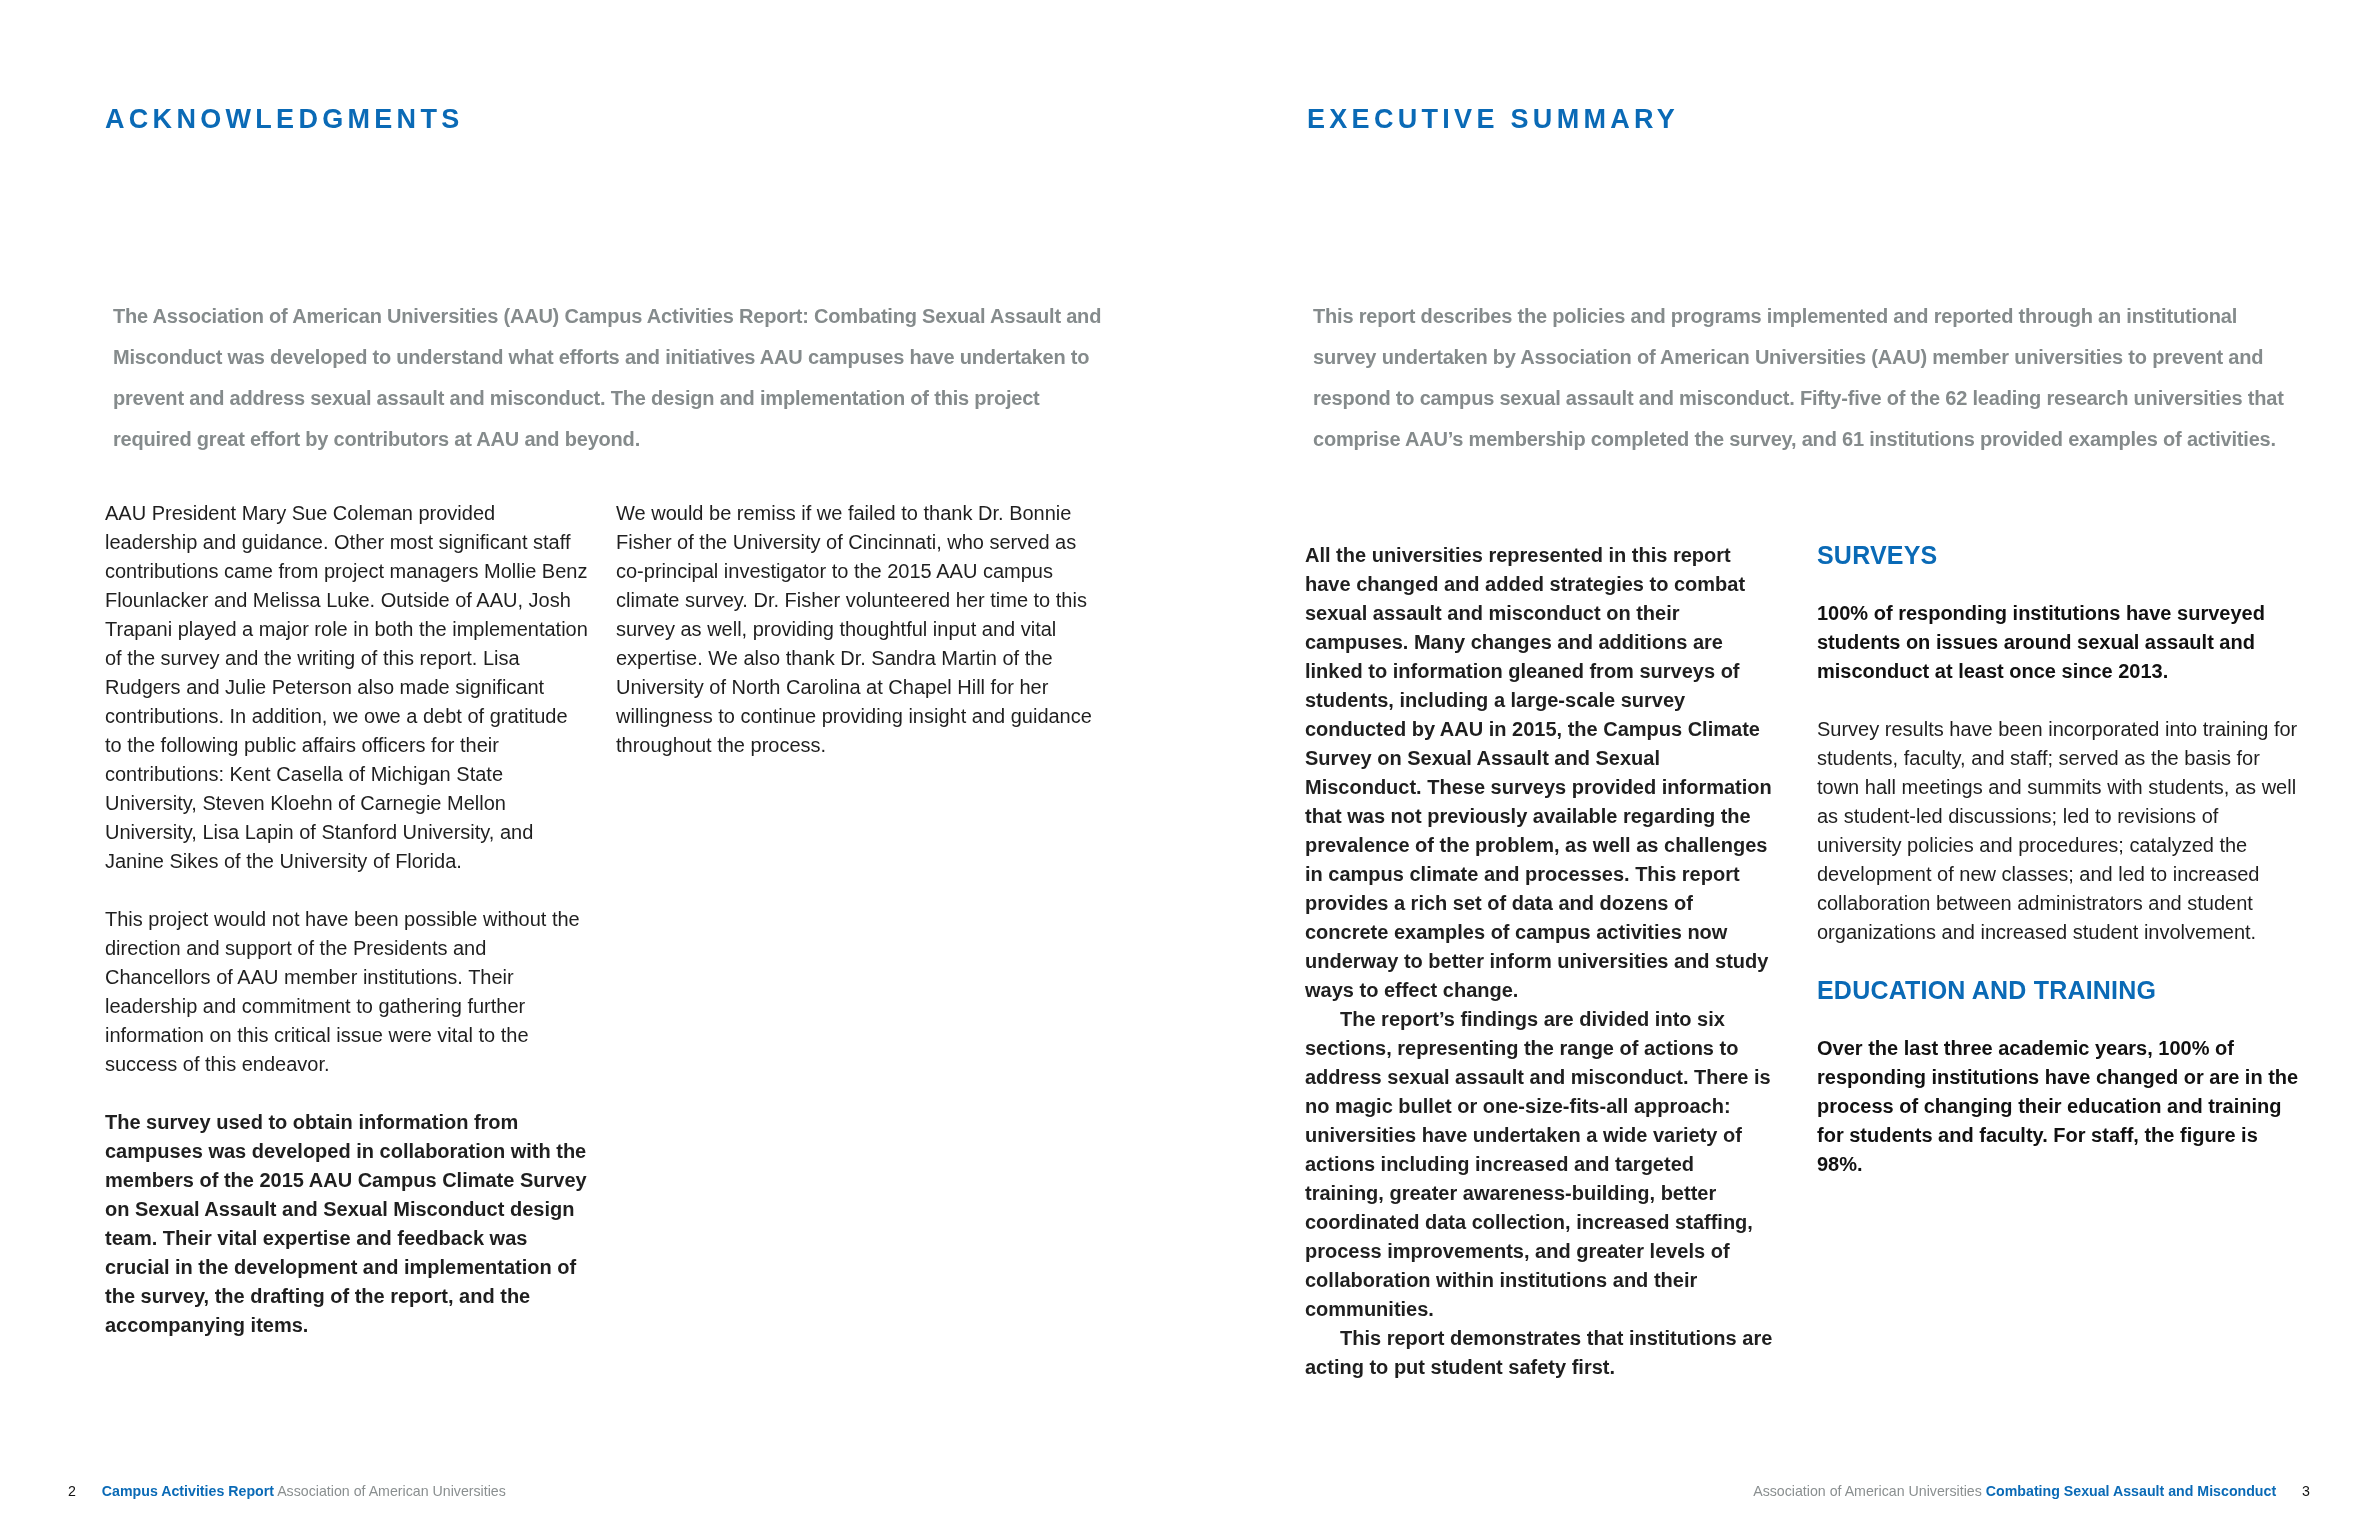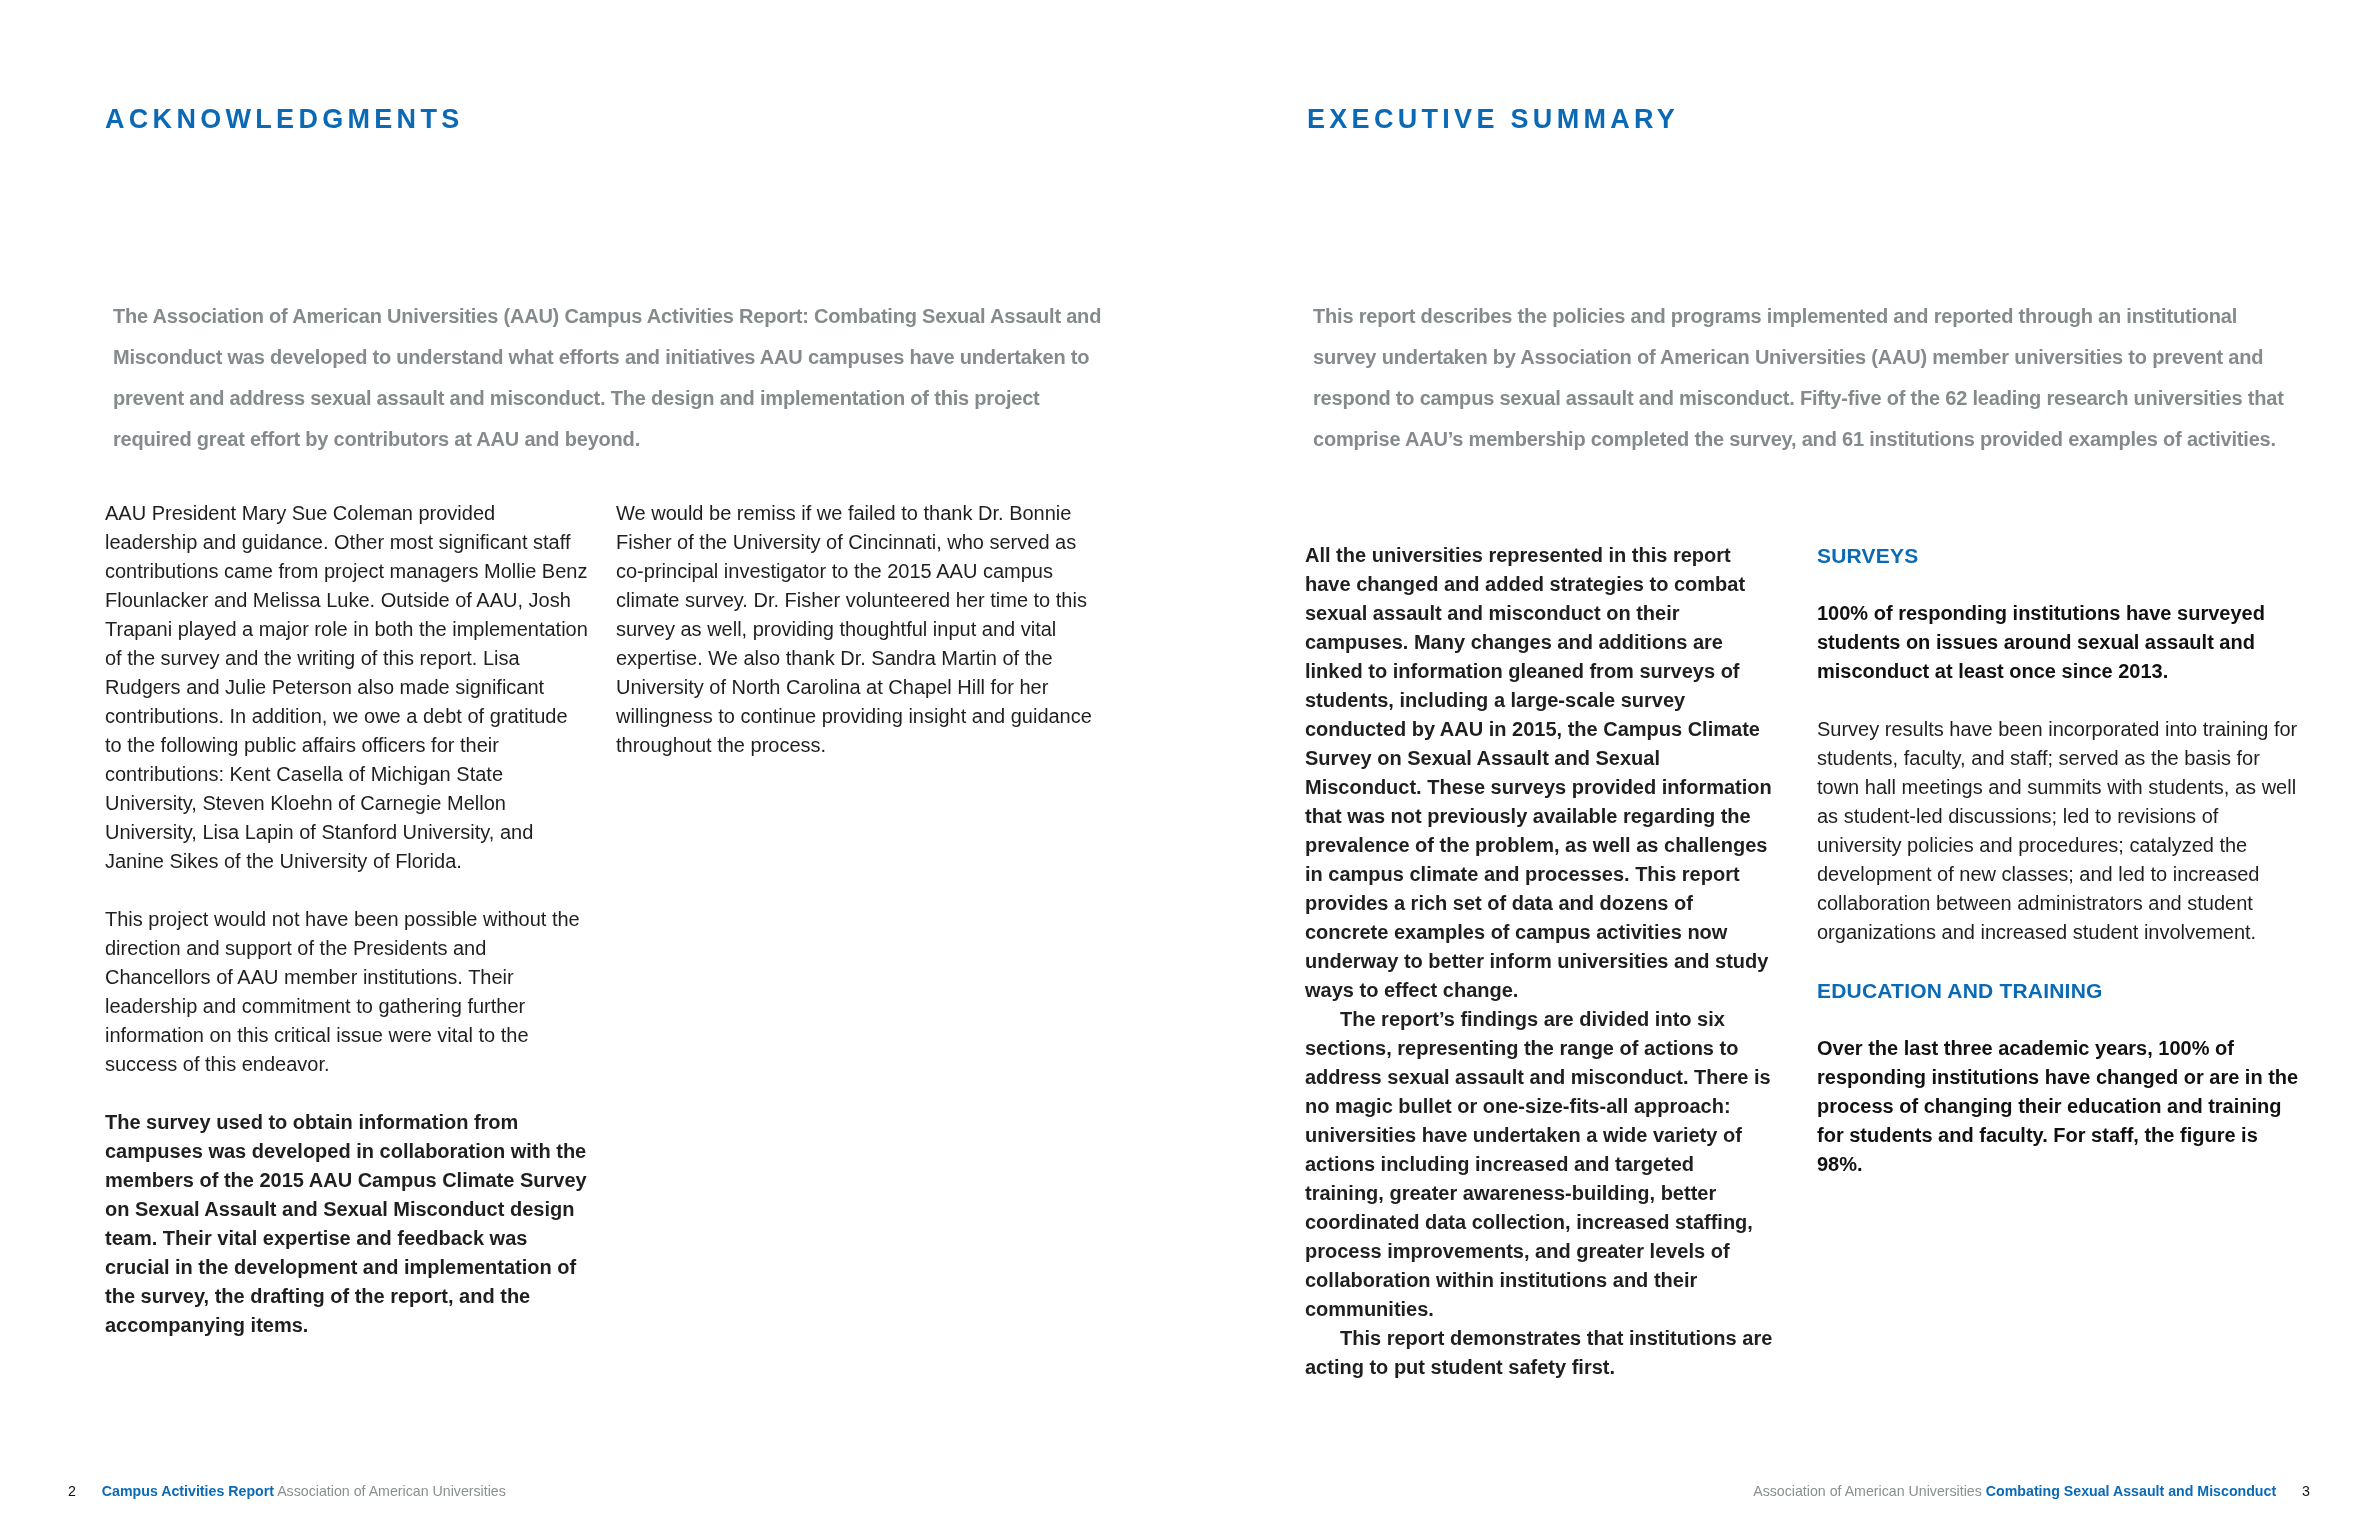--- a/index.html
+++ b/index.html
@@ -37,21 +37,21 @@
   }
   .col p { margin: 0 0 29px 0; }
   .col p.nogap { margin-bottom: 0; font-weight: bold; }
   .col p.indent { text-indent: 35px; }
   .left .col.c1 { left: 105px; width: 483px; }
   .left .col.c2 { left: 616px; width: 489px; }
   .right .col.c1 { left: 116px; width: 471px; top: 541px; }
   .right .col.c2 { left: 628px; width: 489px; top: 541px; }
 
   .sub-heading {
-    font-weight: bold; font-size: 21px; color: #0a6ab6;
+    font-weight: bold; font-size: 25px; color: #0a6ab6;
     margin: 0 0 29px 0; letter-spacing: 0.2px;
   }
   .highlight { font-weight: bold; color: #111; }
 
   .end-mark {
     display: inline-block; width: 15px; height: 15px;
     background: #0a6ab6; vertical-align: -1.2px; margin-left: 6.2px;
   }
 
   .footer {

